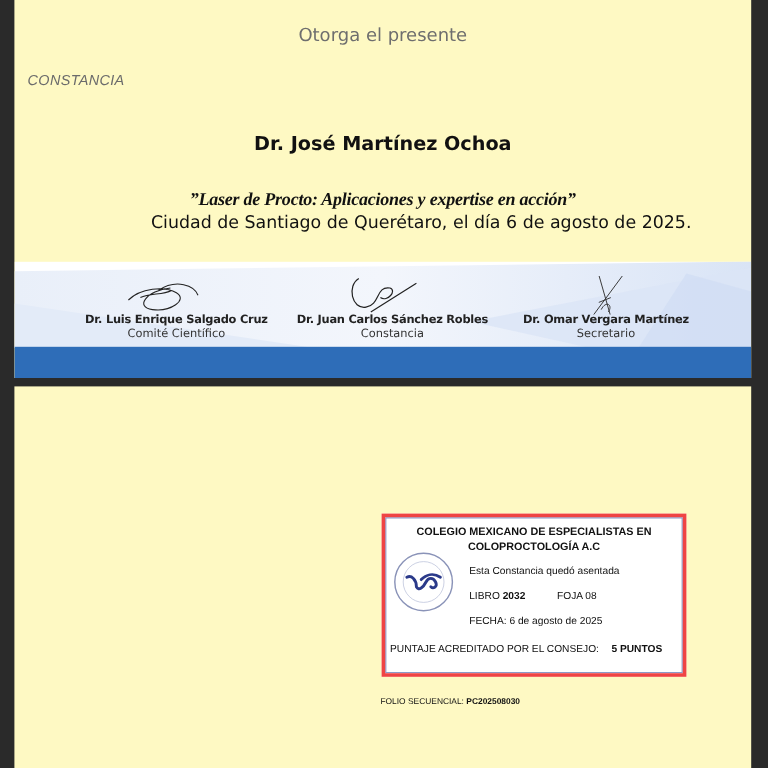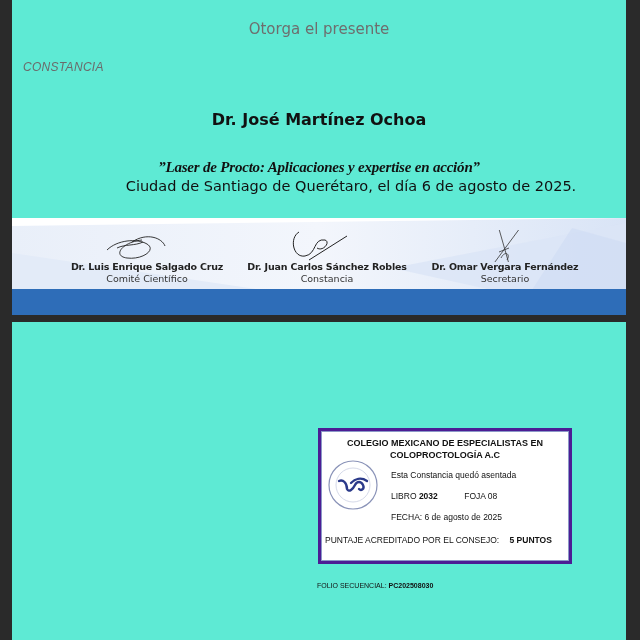--- a/index.html
+++ b/index.html
@@ -1,37 +1,37 @@
 <!DOCTYPE html>
 <html><head>
 <meta charset="utf-8">
 <style>
   html, body { margin:0; padding:0; }
   body { width:640px; height:640px; background:#2a2a2a; position:relative; overflow:hidden; font-family:"Liberation Sans", sans-serif; }
-  .page { position:absolute; left:12px; width:614px; background:#5eead4; overflow:hidden; }
+  .page { position:absolute; left:12px; width:614px; background:#fef9c3; overflow:hidden; }
   #page1 { top:0; height:315px; }
   #page2 { top:322px; height:330px; }
 
   .otorga { position:absolute; top:20px; left:0; width:100%; text-align:center; color:#6e6e6e; font-size:15px; font-family:"DejaVu Sans", sans-serif; }
   .constancia { position:absolute; top:60px; left:11px; width:100%; text-align:left; color:#6b6b6b; font-size:12px; font-style:italic; letter-spacing:0.3px; }
   .name { position:absolute; top:110px; left:0; width:100%; text-align:center; color:#111; font-size:16px; font-weight:bold; font-family:"DejaVu Sans", sans-serif; }
   .line1 { position:absolute; top:141px; left:0; width:100%; text-align:center; color:#111; font-size:15.5px; }
   .line1 b { font-weight:bold; }
   .topic { position:absolute; top:159px; left:0; width:100%; text-align:center; color:#111; font-size:15px; font-weight:bold; font-style:italic; font-family:Liberation Serif, serif; letter-spacing:-0.2px; }
   .city { position:absolute; top:178px; left:0; width:100%; text-align:center; color:#111; font-size:14.5px; font-family:"DejaVu Sans", sans-serif;padding-left:32px; }
 
   .bgwave { position:absolute; left:0; top:218px; width:614px; height:72px; }
   .blueband { position:absolute; left:0; top:289px; width:614px; height:26px; background:#2e6db8; }
 
   .sig { position:absolute; top:230px; width:200px; text-align:center; }
   .sig .sname { position:absolute; top:31px; left:0; width:100%; font-size:9.5px; font-weight:bold; color:#222; font-family:"DejaVu Sans", sans-serif; letter-spacing:-0.2px; }
   .sig .srole { position:absolute; top:43px; left:0; width:100%; font-size:9.5px; color:#333; font-family:"DejaVu Sans", sans-serif; }
   .sig svg { position:absolute; left:0; top:0; }
 
-  .stamp { position:absolute; left:306px; top:106px; width:248px; height:130px; border:3px solid #4c1d95; box-shadow:inset 0 0 0 1px #8c98c8; background:#fff; }
+  .stamp { position:absolute; left:306px; top:106px; width:248px; height:130px; border:3px solid #ef4444; box-shadow:inset 0 0 0 1px #8c98c8; background:#fff; }
   .st-title { position:absolute; top:6px; left:0; width:100%; text-align:center; font-size:9px; font-weight:bold; color:#111; line-height:12px; }
   .st-line { position:absolute; left:70px; font-size:8.5px; color:#111; }
   .st-puntaje { position:absolute; left:4px; top:104px; font-size:8.5px; color:#111; }
   .st-puntaje b { margin-left:8px; }
   .logo { position:absolute; left:6px; top:28px; }
 
   .folio { position:absolute; left:305px; top:260px; font-size:7px; color:#111; }
   .folio b { font-weight:bold; }
 </style>
 </head>
@@ -73,21 +73,21 @@
       <path d="M72 2 C62 8, 66 28, 78 26 C90 24, 86 8, 98 10 C104 12, 96 22, 90 18 M82 30 L120 6" fill="none" stroke="#222" stroke-width="1"></path>
     </svg>
     <div class="sname">Dr. Juan Carlos Sánchez Robles</div>
     <div class="srole">Constancia</div>
   </div>
 
   <div class="sig" style="left:393px;">
     <svg width="200" height="32">
       <path d="M92 -8 L108 48 M84 40 L118 -6 M94 22 L104 18 M96 28 C100 20, 106 24, 102 30" fill="none" stroke="#333" stroke-width="0.8"></path>
     </svg>
-    <div class="sname">Dr. Omar Vergara Fernández</div>
+    <div class="sname">Dr. Omar Vergara Martínez</div>
     <div class="srole">Secretario</div>
   </div>
 </div>
 
 <div class="page" id="page2">
   <div class="stamp">
     <div class="st-title">
       <div>COLEGIO MEXICANO DE ESPECIALISTAS EN</div>
       <div>COLOPROCTOLOGÍA A.C</div>
     </div>

